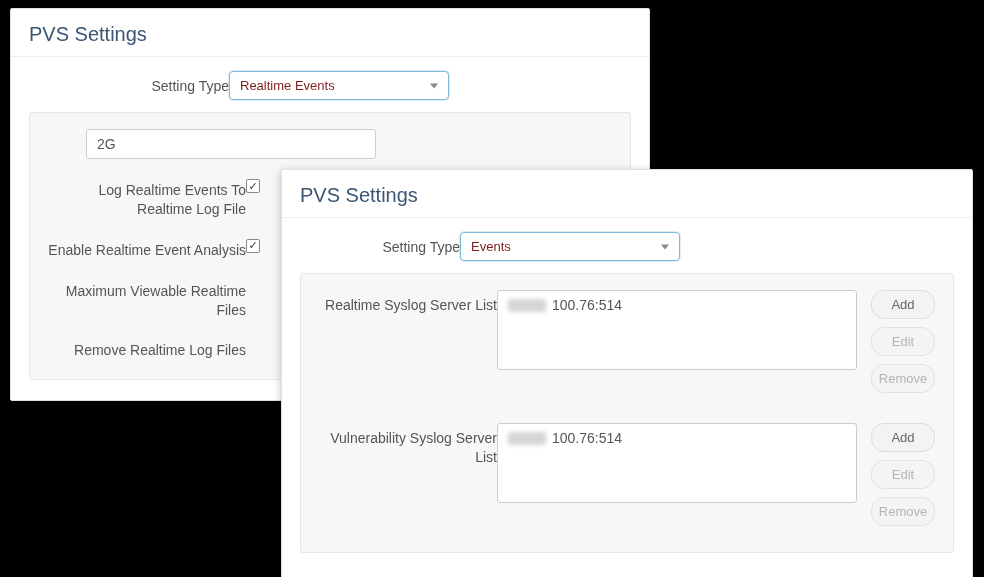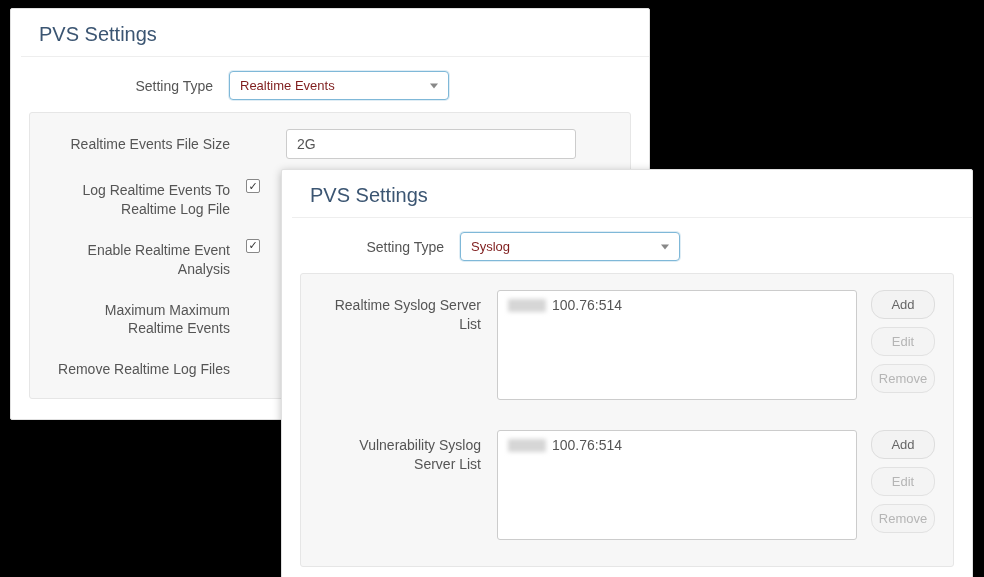--- a/index.html
+++ b/index.html
@@ -31,32 +31,30 @@
     top: 169px;
     width: 692px;
     padding-bottom: 30px;
   }
   .panel-title {
     font-size: 20px;
     color: #3b5572;
     padding: 14px 18px 10px 18px;
     border-bottom: 1px solid #eee;
     margin-bottom: 14px;
-    margin-left: 10px;
   }
   .row {
     display: flex;
     align-items: flex-start;
     margin: 0 0 10px 0;
     padding: 0 18px;
   }
   .label-col {
     flex: 0 0 200px;
     text-align: right;
-    padding-right: 16px;
     padding-top: 6px;
     color: #555;
     font-size: 14px;
     line-height: 1.35;
   }
   .panel-front .label-col {
     flex: 0 0 180px;
     color: #555;
   }
   .control-col {
@@ -116,21 +114,21 @@
     font-size: 11px;
     color: #333;
     margin-top: 4px;
     cursor: pointer;
   }
   .listbox {
     border: 1px solid #ccc;
     border-radius: 3px;
     background: #fff;
     width: 360px;
-    height: 110px;
+    height: 80px;
     overflow: hidden;
   }
   .list-item {
     padding: 6px 10px;
     font-size: 14px;
     color: #555;
     cursor: pointer;
     display: flex;
     align-items: center;
   }
@@ -180,42 +178,41 @@
       <div class="select">
         <span>Realtime Events</span>
         <span class="caret"></span>
       </div>
     </div>
   </div>
 
   <div class="fieldset">
 
     <div class="row">
-      <div class="label-col">Realtime Events File Size</div>
       <div class="control-col">
         <input class="text-input" type="text" value="2G" style="">
       </div>
     </div>
 
     <div class="row">
       <div class="label-col">Log Realtime Events To Realtime Log File</div>
       <div class="control-col">
         <span class="checkbox">✓</span>
       </div>
     </div>
 
     <div class="row">
       <div class="label-col">Enable Realtime Event Analysis</div>
       <div class="control-col">
         <span class="checkbox">✓</span>
       </div>
     </div>
 
     <div class="row">
-      <div class="label-col">Maximum Maximum Realtime Events</div>
+      <div class="label-col">Maximum Viewable Realtime Files</div>
       <div class="control-col">
         <input class="text-input small" type="text" value="1000" style="">
       </div>
     </div>
 
     <div class="row" style="margin-bottom:4px;">
       <div class="label-col">Remove Realtime Log Files</div>
       <div class="control-col">
         <input class="text-input small" type="text" value="64" style="">
       </div>
@@ -224,21 +221,21 @@
   </div>
 </div>
 
 <div class="panel panel-front">
   <div class="panel-title">PVS Settings</div>
 
   <div class="row">
     <div class="label-col" style="flex:0 0 160px;">Setting Type</div>
     <div class="control-col">
       <div class="select">
-        <span>Syslog</span>
+        <span>Events</span>
         <span class="caret"></span>
       </div>
     </div>
   </div>
 
   <div class="fieldset">
 
     <div class="row" style="align-items:flex-start; margin-bottom:30px;">
       <div class="label-col">Realtime Syslog Server List</div>
       <div class="control-col">

